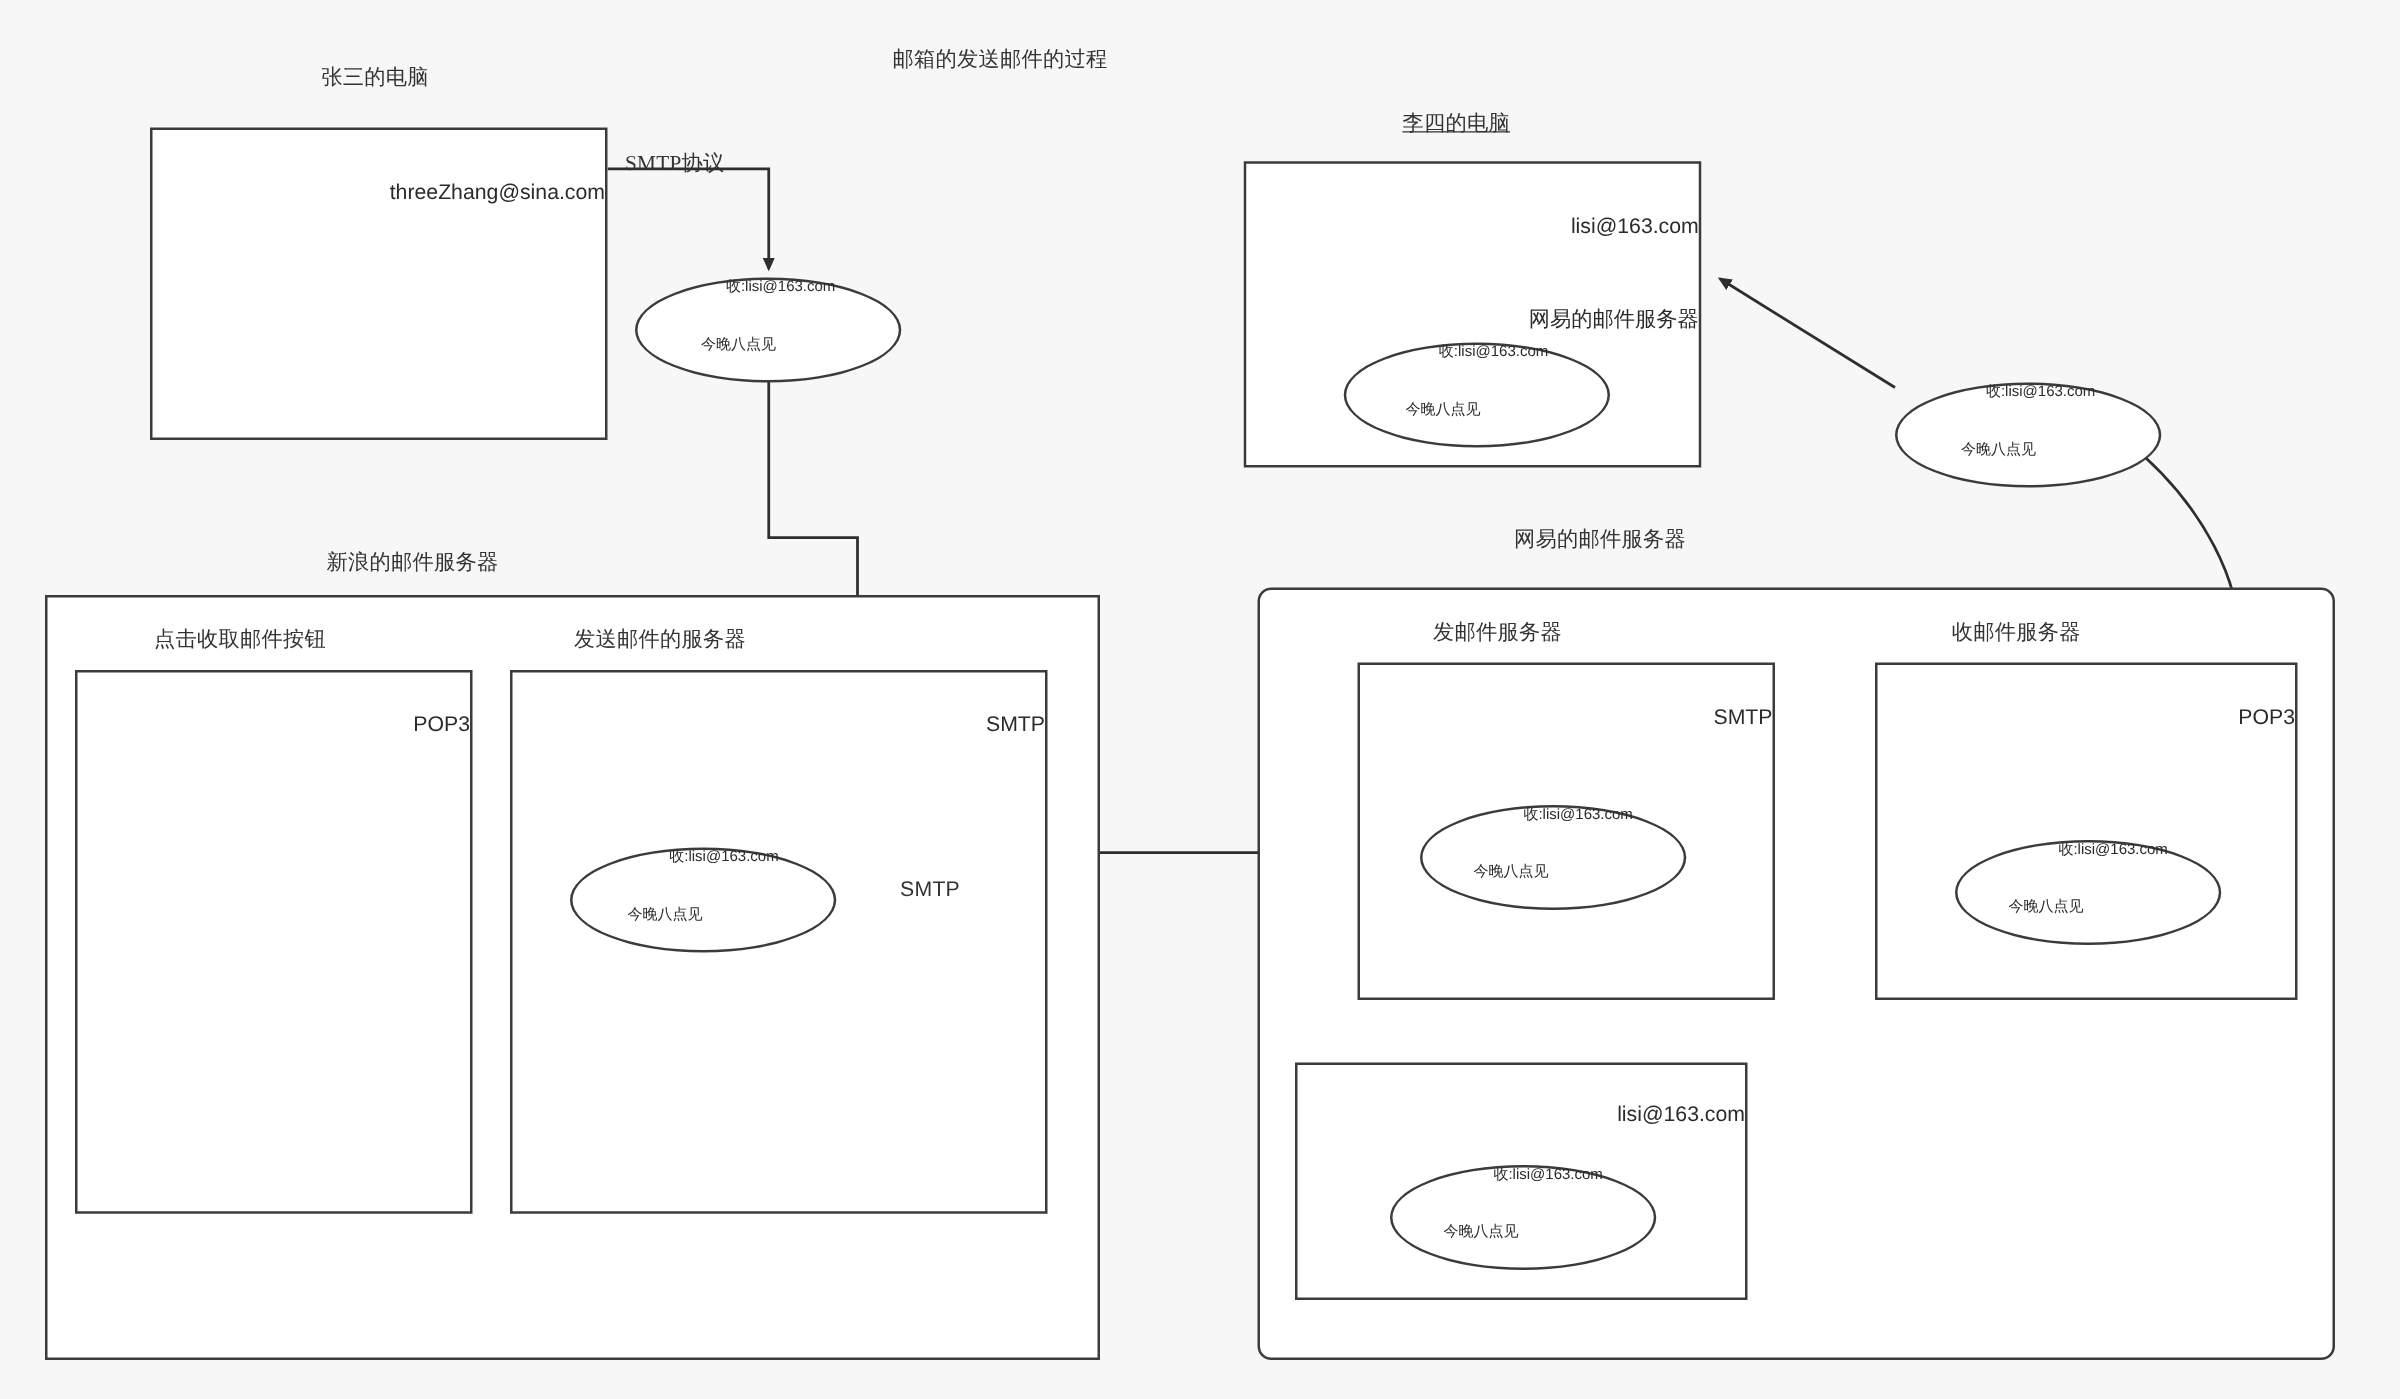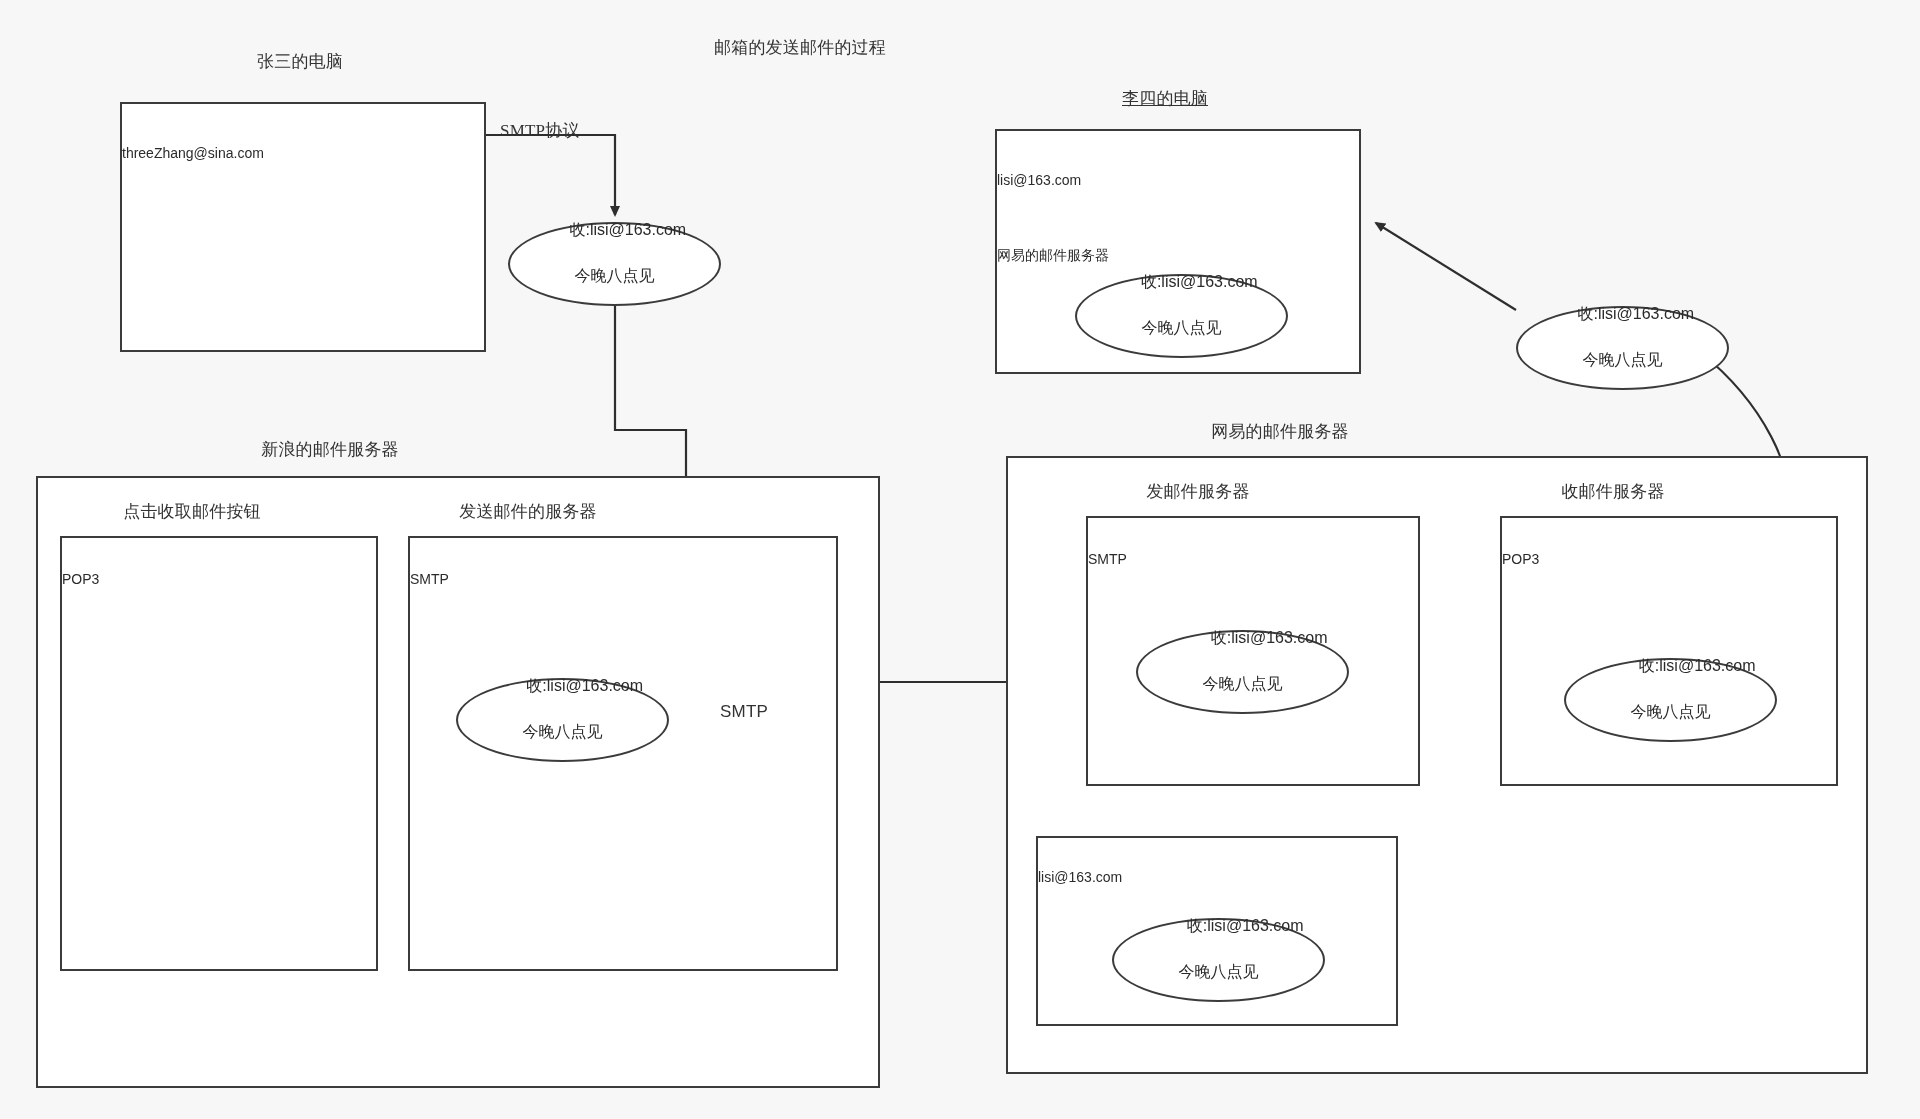--- a/index.html
+++ b/index.html
@@ -28,41 +28,40 @@
   .box{
     position:absolute;
     background:#ffffff;
     border:2.2px solid #3b3b3b;
     box-sizing:border-box;
   }
 
   .boxtext{
     position:absolute;
     left:0;right:0;
-    text-align:left;
-    font-size:14px;
+    text-align:right;
+    font-size:17px;
     line-height:23px;
     color:#2b2b2b;
     white-space:pre;
   }
 
   .ellipse{
     position:absolute;
     border:2.4px solid #3b3b3b;
     border-radius:50%;
     background:#ffffff;
     box-sizing:border-box;
     display:flex;
     align-items:center;
     justify-content:center;
   }
   .ellipse .etxt{
-    font-size:16px;
+    font-size:12px;
     line-height:23px;
-    text-align:center;
     color:#2b2b2b;
     white-space:pre;
   }
   .etxt .l2{display:block;}
 </style>
 </head>
 <body>
 
 <div id="stage">
 
@@ -145,21 +144,21 @@
           <span class="l2">今晚八点见</span>
         </div>
       </div>
     </div>
   </div>
 
   <div class="lbl" style="left:720px;top:700px;width:100px;text-align:left;">SMTP</div>
 
   <div class="lbl" style="left:1160px;top:420px;width:240px;">网易的邮件服务器</div>
 
-  <div class="box" style="left:1006px;top:456px;width:862px;height:618px;">
+  <div class="box" style="left:1006px;top:470px;width:862px;height:618px;border-radius:11px;">
 
     <div class="lbl" style="left:70px;top:22px;width:240px;">发邮件服务器</div>
 
     <div class="box" style="left:78px;top:58px;width:334px;height:270px;">
         <div class="boxtext" style="top:30px;">SMTP</div>
         <div class="ellipse" style="left:48px;top:112px;width:213px;height:84px;">
           <div class="etxt">
             <span>收:lisi@163.com</span>
             <span class="l2">今晚八点见</span>
           </div>

